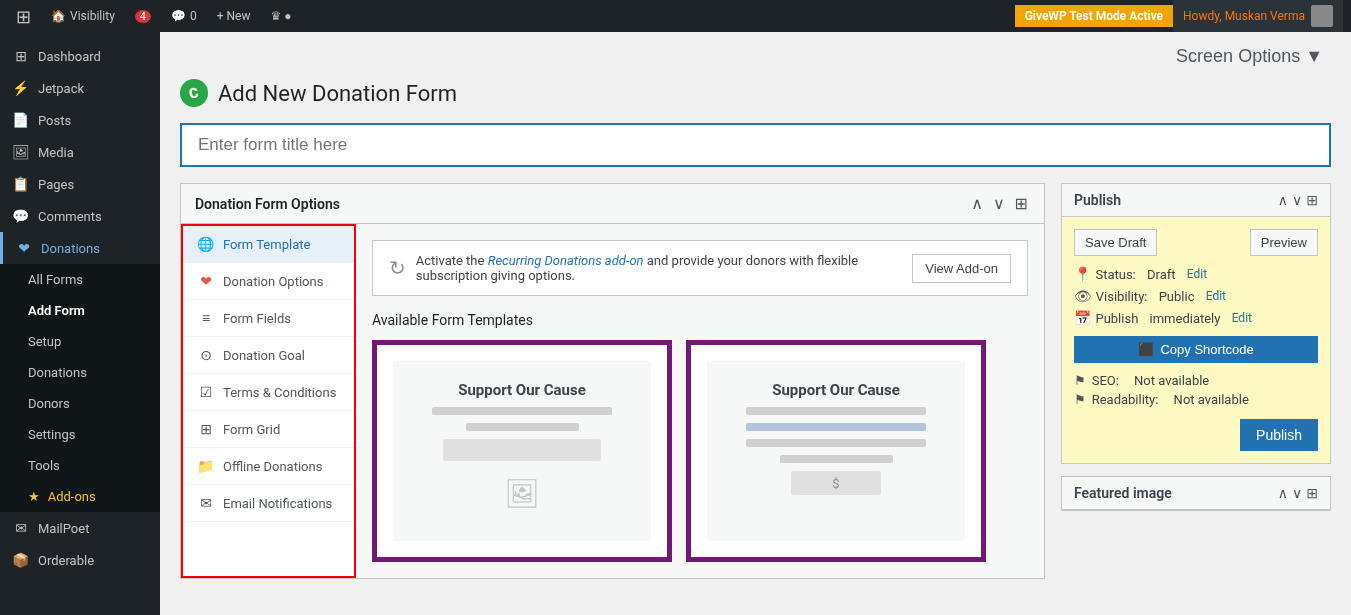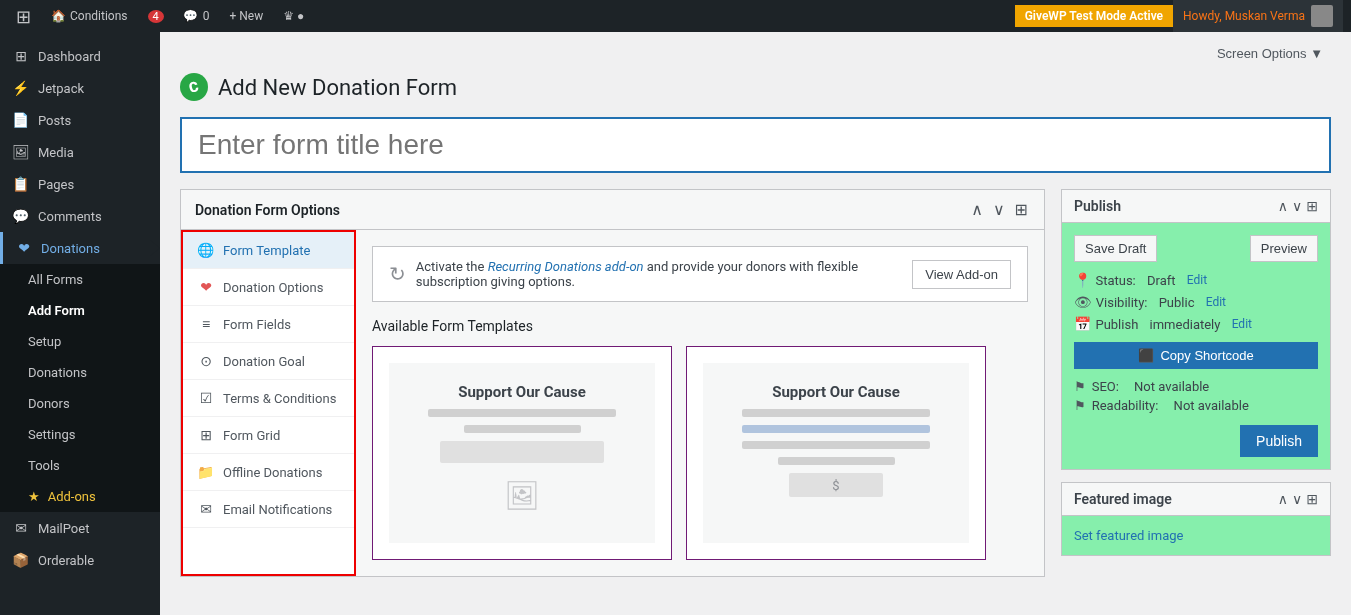--- a/index.html
+++ b/index.html
@@ -59,34 +59,34 @@
     .screen-options-bar {
       display: flex;
       justify-content: flex-end;
       margin-bottom: 8px;
       margin-top: -10px;
     }
     .screen-options-btn {
       background: #f0f0f1;
       border: none;
       color: #50575e;
-      font-size: 13px;
+      font-size: 18px;
       cursor: pointer;
       padding: 4px 8px;
     }
 
     .page-title-row { display: flex; align-items: center; gap: 10px; margin-bottom: 16px; }
     .give-logo { width: 28px; height: 28px; background: #28a745; border-radius: 50%; display: flex; align-items: center; justify-content: center; color: #fff; font-size: 16px; font-weight: bold; flex-shrink: 0; }
     .page-title { font-size: 22px; font-weight: 400; color: #1d2327; }
 
     
     .form-title-input {
       width: 100%;
       padding: 10px 16px;
-      font-size: 28px;
+      font-size: 17px;
       border: 2px solid #2271b1;
       background: #fff;
       color: #8c8f94;
       outline: none;
       margin-bottom: 16px;
       border-radius: 0;
     }
 
     
     .content-sidebar-layout { display: flex; gap: 16px; align-items: flex-start; }
@@ -161,21 +161,21 @@
       font-size: 13px;
       color: #3c434a;
       flex-shrink: 0;
     }
 
     
     .section-title { font-size: 14px; font-weight: 400; color: #1d2327; margin-bottom: 12px; }
     .templates-grid { display: flex; gap: 14px; }
     .template-card {
       background: #fff;
-      border: 1px solid #701a75;
+      border: 5px solid #701a75;
       width: 300px;
       padding: 16px;
       flex-shrink: 0;
     }
     .template-preview {
       background: #f6f7f7;
       height: 180px;
       display: flex;
       flex-direction: column;
       align-items: center;
@@ -185,21 +185,21 @@
     }
     .tpl-title { font-size: 15px; font-weight: 700; color: #3c434a; text-align: center; }
     .tpl-line { height: 8px; background: #d0d0d0; border-radius: 2px; width: 80%; }
     .tpl-line-short { height: 8px; background: #d0d0d0; border-radius: 2px; width: 50%; }
     .tpl-btn { height: 22px; background: #e0e0e0; border-radius: 2px; width: 70%; }
     .tpl-image-icon { color: #c3c4c7; font-size: 28px; margin-top: 8px; }
     .tpl-dollar { height: 24px; background: #e0e0e0; border-radius: 2px; width: 40%; display: flex; align-items: center; justify-content: center; font-size: 13px; color: #8c8f94; }
     .tpl-bar { height: 8px; background: #b0c4de; border-radius: 2px; width: 80%; }
 
     
-    .rs-panel { background: #86efac; border: 1px solid #c3c4c7; }
+    .rs-panel { background: #fef9c3; border: 1px solid #c3c4c7; }
     .rs-panel-header {
       background: #f6f7f7;
       border-bottom: 1px solid #c3c4c7;
       padding: 8px 12px;
       display: flex;
       align-items: center;
       justify-content: space-between;
       font-size: 14px;
       font-weight: 600;
     }
@@ -261,21 +261,21 @@
   </style>
 </head>
 <body>
 
 <div id="wpadminbar">
   <div class="adminbar-left">
     <div class="adminbar-item">
       <span style="font-size:18px; color:#c3c4c7;">⊞</span>
     </div>
     <div class="adminbar-item">
-      🏠 <span>Conditions</span>
+      🏠 <span>Visibility</span>
     </div>
     <div class="adminbar-item">
       <span style="background:#d63638;color:#fff;border-radius:50%;padding:0 5px;font-size:11px;">4</span>
     </div>
     <div class="adminbar-item">
       💬 <span>0</span>
     </div>
     <div class="adminbar-item">
       <span>+ New</span>
     </div>
@@ -541,22 +541,17 @@
 
         <div class="rs-panel">
           <div class="rs-panel-header">
             <span>Featured image</span>
             <div class="rs-panel-controls">
               <button class="rs-ctrl">∧</button>
               <button class="rs-ctrl">∨</button>
               <button class="rs-ctrl">⊞</button>
             </div>
           </div>
-          <div class="rs-panel-body">
-            <a href="#" class="set-image-link">
-              <span>Set featured image</span>
-            </a>
-          </div>
         </div>
       </div>
     </div>
   </div>
 </div>
 
 </body></html>

